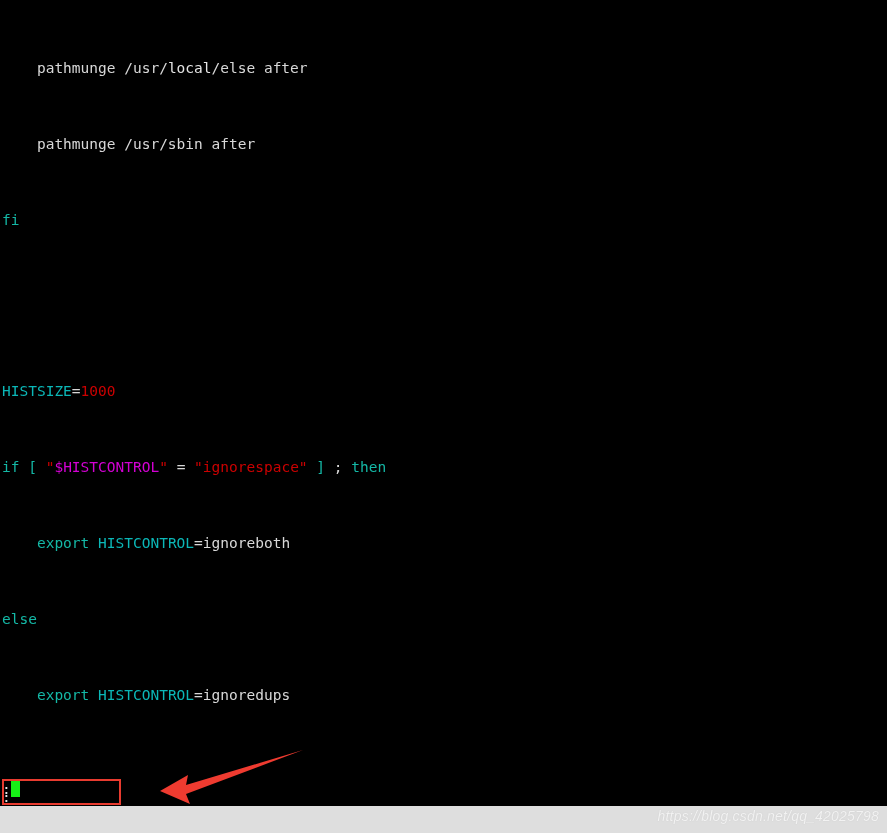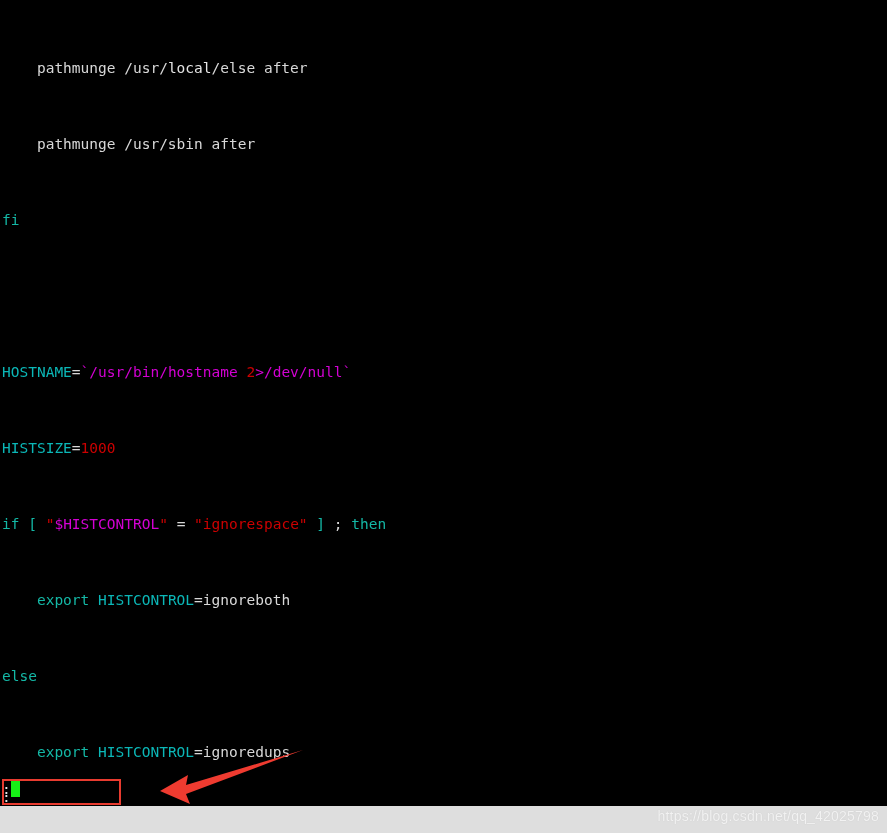--- a/index.html
+++ b/index.html
@@ -117,40 +117,40 @@
     position: absolute;
     right: 8px;
     top: 806px;
     font-family: "Liberation Sans", sans-serif;
     font-size: 14px;
     line-height: 20px;
     color: #f2f2f2;
     letter-spacing: 0.2px;
     text-shadow: 0 0 1px rgba(180,180,180,0.6);
     user-select: none;
+    font-style: italic;
   }
 </style>
 </head>
 <body>
 
 <div id="screen">
 
   <div id="terminal">
 
     <div id="code">
 
       <span class="ln"><span class="c-plain">    pathmunge /usr/</span><span class="c-glob">local</span><span class="c-plain">/else after</span></span>
 
       <span class="ln"><span class="c-plain">    pathmunge /usr/sbin after</span></span>
 
       <span class="ln"><span class="c-kw">fi</span></span>
 
       <span class="ln"> </span>
 
-      <span class="ln"><span class="c-var">HOSTNAME</span><span class="c-plain">=</span><span class="c-magent">`/usr/bin/hostname </span><span class="c-str">2</span><span class="c-magent">&gt;/dev/null`</span></span>
 
       <span class="ln"><span class="c-var">HISTSIZE</span><span class="c-plain">=</span><span class="c-str">1000</span></span>
 
       <span class="ln"><span class="c-kw">if</span><span class="c-plain"> </span><span class="c-kw">[</span><span class="c-plain"> </span><span class="c-str">"</span><span class="c-dollar">$HISTCONTROL</span><span class="c-str">"</span><span class="c-plain"> = </span><span class="c-str">"ignorespace"</span><span class="c-plain"> </span><span class="c-kw">]</span><span class="c-plain"> ; </span><span class="c-kw">then</span></span>
 
       <span class="ln"><span class="c-plain">    </span><span class="c-kw">export</span><span class="c-plain"> </span><span class="c-var">HISTCONTROL</span><span class="c-plain">=ignoreboth</span></span>
 
       <span class="ln"><span class="c-kw">else</span></span>
 
       <span class="ln"><span class="c-plain">    </span><span class="c-kw">export</span><span class="c-plain"> </span><span class="c-var">HISTCONTROL</span><span class="c-plain">=ignoredups</span></span>

